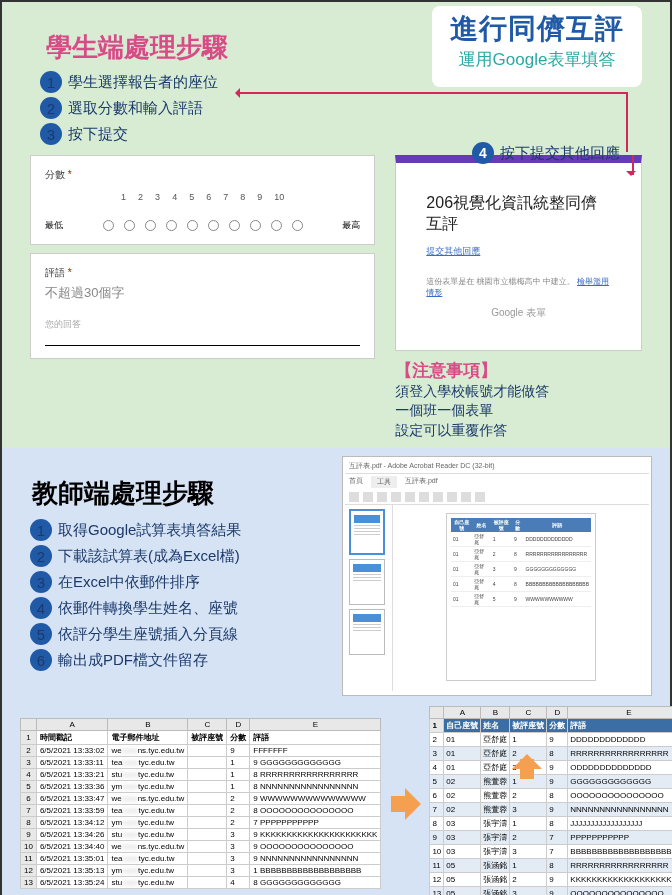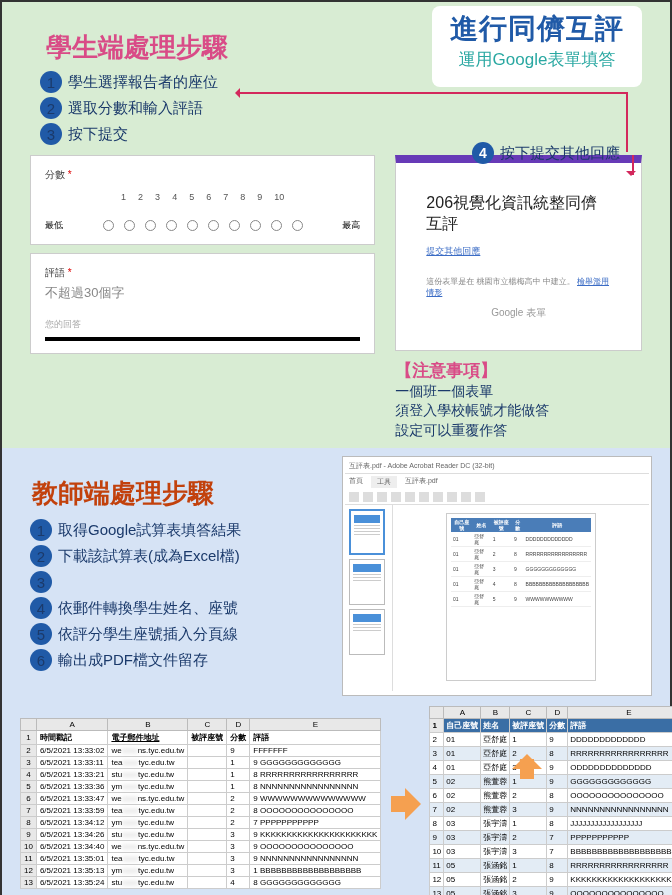--- a/index.html
+++ b/index.html
@@ -27,40 +27,40 @@
 .form-label { font-size: 10px; color: #333; }
 .red-star { color: #d00; }
 .select-box { margin-top: 10px; font-size: 10px; padding: 4px 28px 4px 4px; border: none; border-bottom: 1px solid #888; display: inline-block; position: relative; }
 .select-box::after { content: '▼'; font-size: 8px; position: absolute; right: 6px; top: 5px; color: #666; }
 .score-row { display: flex; align-items: center; justify-content: space-between; margin-top: 10px; font-size: 9px; color: #555; }
 .score-nums { display: flex; gap: 12px; }
 .score-radios { display: flex; align-items: center; justify-content: space-between; margin-top: 17px; font-size: 9px; }
 .radio-group { display: flex; gap: 10px; }
 .radio-dot { width: 11px; height: 11px; border: 1.5px solid #888; border-radius: 50%; }
 .comment-hint { font-size: 13px; color: #888; margin-top: 4px; }
-.comment-input { margin-top: 16px; font-size: 9px; color: #aaa; border-bottom: 4px solid #000000; padding-bottom: 6px; }
+.comment-input { margin-top: 16px; font-size: 9px; color: #aaa; border-bottom: 1px solid #000000; padding-bottom: 14px; }
 
 .form-right { flex: 1; }
 .conf-card { background: #fff; border: 1px solid #ccc; border-top: 8px solid #673ab7; padding: 30px; }
 .conf-title { font-size: 16px; font-weight: 400; color: #222; line-height: 1.3; }
 .conf-msg { font-size: 9px; color: #555; margin-top: 14px; }
 .conf-link { font-size: 9px; color: #3b6cc5; text-decoration: underline; margin-top: 10px; display: inline-block; }
 .conf-footer { font-size: 8px; color: #888; margin-top: 18px; text-align: left; }
 .conf-footer u { color: #3b6cc5; }
 .google-forms { font-size: 10px; color: #888; text-align: center; margin-top: 8px; }
 .google-forms b { color: #999; font-weight: normal; }
 
 .notice { margin: 8px 12px 0 0; }
 .notice-title { font-size: 17px; font-weight: bold; color: #d94b87; }
 .notice-line { font-size: 14px; font-weight: 500; color: #1b3a6b; line-height: 1.4; }
 
 .bottom-section { background: #d6e3f5; padding: 8px 18px 10px; position: relative; }
 .teacher-panels { display: flex; gap: 18px; }
 .teacher-left { flex: 1; padding-top: 20px; }
-.teacher-title { font-size: 26px; font-weight: bold; color: #c2410c; margin: 0 0 8px 12px; }
+.teacher-title { font-size: 26px; font-weight: bold; color: #000000; margin: 0 0 8px 12px; }
 .teacher-right { flex: 1; background: #fff; border: 1px solid #bbb; height: 240px; padding: 2px; }
 .adobe-top { font-size: 7px; color: #666; padding: 2px 4px; border-bottom: 1px solid #ddd; }
 .adobe-tabs { display: flex; font-size: 7px; padding: 2px 4px; gap: 8px; color: #666; }
 .adobe-tabs span:nth-child(2) { background: #eee; padding: 1px 6px; }
 .adobe-tools { display: flex; gap: 4px; padding: 2px 4px; border-bottom: 1px solid #ddd; }
 .tool-ic { width: 10px; height: 10px; background: #ddd; }
 .adobe-body { display: flex; height: 186px; }
 .thumbs { width: 48px; border-right: 1px solid #ddd; padding: 4px; display: flex; flex-direction: column; gap: 4px; }
 .thumb { width: 36px; height: 46px; border: 1px solid #bbb; background: #fff; position: relative; }
 .thumb.active { border: 2px solid #4a90d9; }
@@ -171,22 +171,22 @@
 
       <div class="form-right">
         <div class="conf-card">
           <div class="conf-title">206視覺化資訊統整同儕互評</div>
           <a class="conf-link">提交其他回應</a>
           <div class="conf-footer"><span>這份表單是在 桃園市立楊梅高中 中建立。</span> <u>檢舉濫用情形</u></div>
           <div class="google-forms"><b>Google 表單</b></div>
         </div>
         <div class="notice">
           <div class="notice-title">【注意事項】</div>
+          <div class="notice-line">須登入學校帳號才能做答</div>
           <div class="notice-line">一個班一個表單</div>
-          <div class="notice-line">須登入學校帳號才能做答</div>
           <div class="notice-line">設定可以重覆作答</div>
         </div>
       </div>
     </div>
   </div>
 
   <div class="bottom-section">
     <div class="teacher-panels">
       <div class="teacher-left">
         <div class="teacher-title">教師端處理步驟</div>
@@ -194,20 +194,21 @@
             <div class="step">
               <span class="num-circle">1</span>
               <span>取得Google試算表填答結果</span>
             </div>
             <div class="step">
               <span class="num-circle">2</span>
               <span>下載該試算表(成為Excel檔)</span>
             </div>
             <div class="step">
               <span class="num-circle">3</span>
+              <span>在Excel中依郵件排序</span>
             </div>
             <div class="step">
               <span class="num-circle">4</span>
               <span>依郵件轉換學生姓名、座號</span>
             </div>
             <div class="step">
               <span class="num-circle">5</span>
               <span>依評分學生座號插入分頁線</span>
             </div>
             <div class="step">
@@ -327,21 +328,21 @@
               <th></th>
               <th>A</th>
               <th>B</th>
               <th>C</th>
               <th>D</th>
               <th>E</th>
             </tr>
             <tr id="exHdr">
               <td class="rownum">1</td>
               <td style="font-weight: bold;">時間戳記</td>
-              <td style="font-weight: bold; text-decoration: underline;">電子郵件地址</td>
+              <td style="font-weight: bold;">電子郵件地址</td>
               <td style="font-weight: bold;">被評座號</td>
               <td style="font-weight: bold;">分數</td>
               <td style="font-weight: bold;">評語</td>
             </tr>
           </thead>
         <tbody id="exBody">
             <tr>
               <td class="rownum">2</td>
               <td>6/5/2021 13:33:02</td>
               <td>we<span class="blur">xxxx</span>ns.tyc.edu.tw</td>

